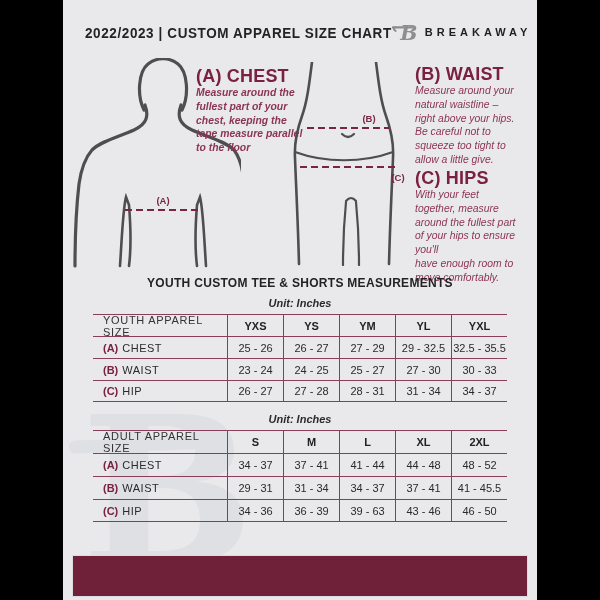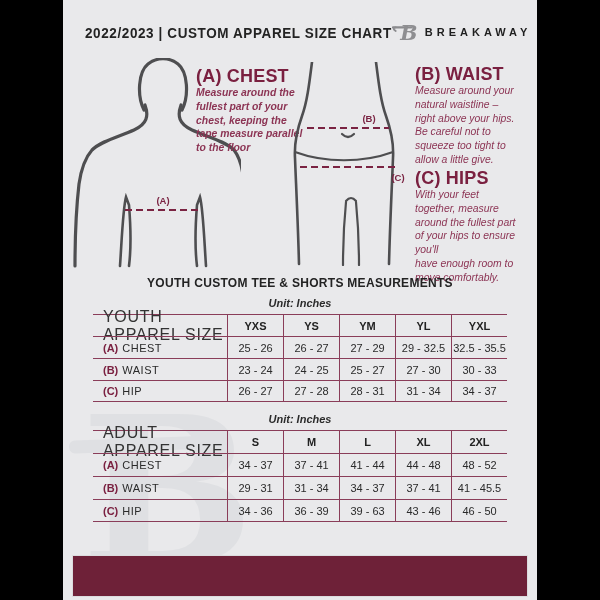--- a/index.html
+++ b/index.html
@@ -78,21 +78,21 @@
   }
   .cell {
     height:22px; display:flex; align-items:center; justify-content:center;
     border-top:1.5px solid #8a3d59; font-size:11px; color:#2a2a2a;
     background:transparent;
   }
   .adult .cell { height:23px; }
   .cell.vline { border-left:1.5px solid #8a3d59; }
   .cell:nth-last-child(-n+6) { border-bottom:1.5px solid #8a3d59; }
   .cell.first { justify-content:flex-start; padding-left:10px; }
-  .cell.colhead { font-size:16px; letter-spacing:0.7px; color:#333; }
+  .cell.colhead { font-size:11px; letter-spacing:0.7px; color:#333; }
   .cell.sizehead { font-weight:bold; font-size:11px; color:#222; }
   .cell .prefix { color:#7a2040; font-weight:bold; margin-right:4px; }
   .cell .lab { letter-spacing:0.5px; }
 
   
   .footer-bar {
     position:absolute; left:9px; top:555px; width:456px; height:42px; z-index:2;
     background:#6e2138; border:1.5px solid #dcdcde;
   }
 </style>

